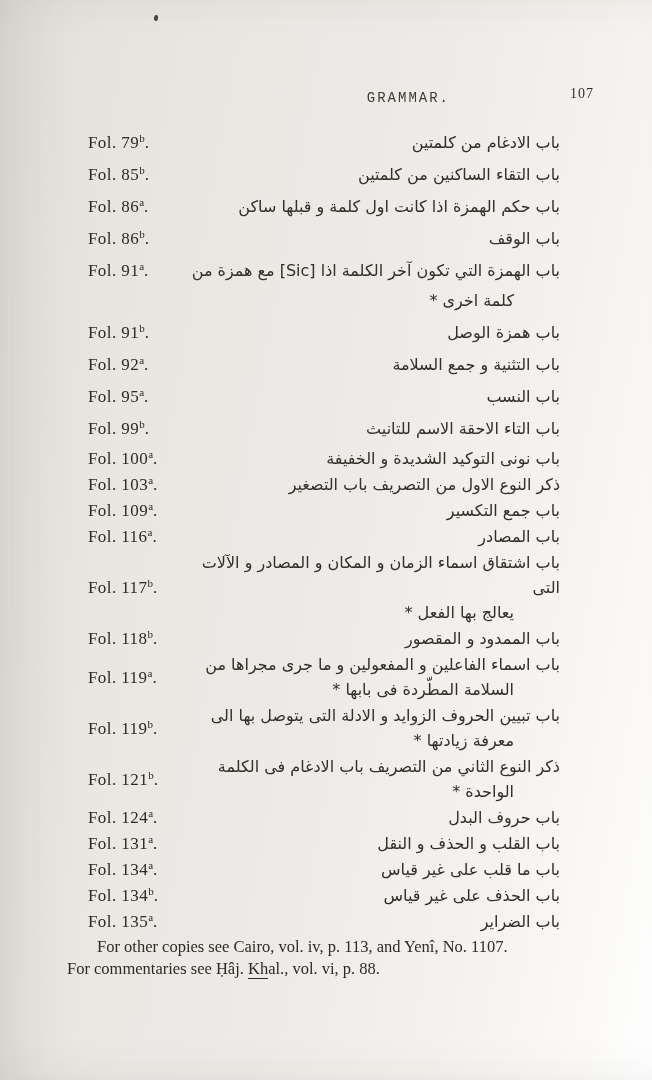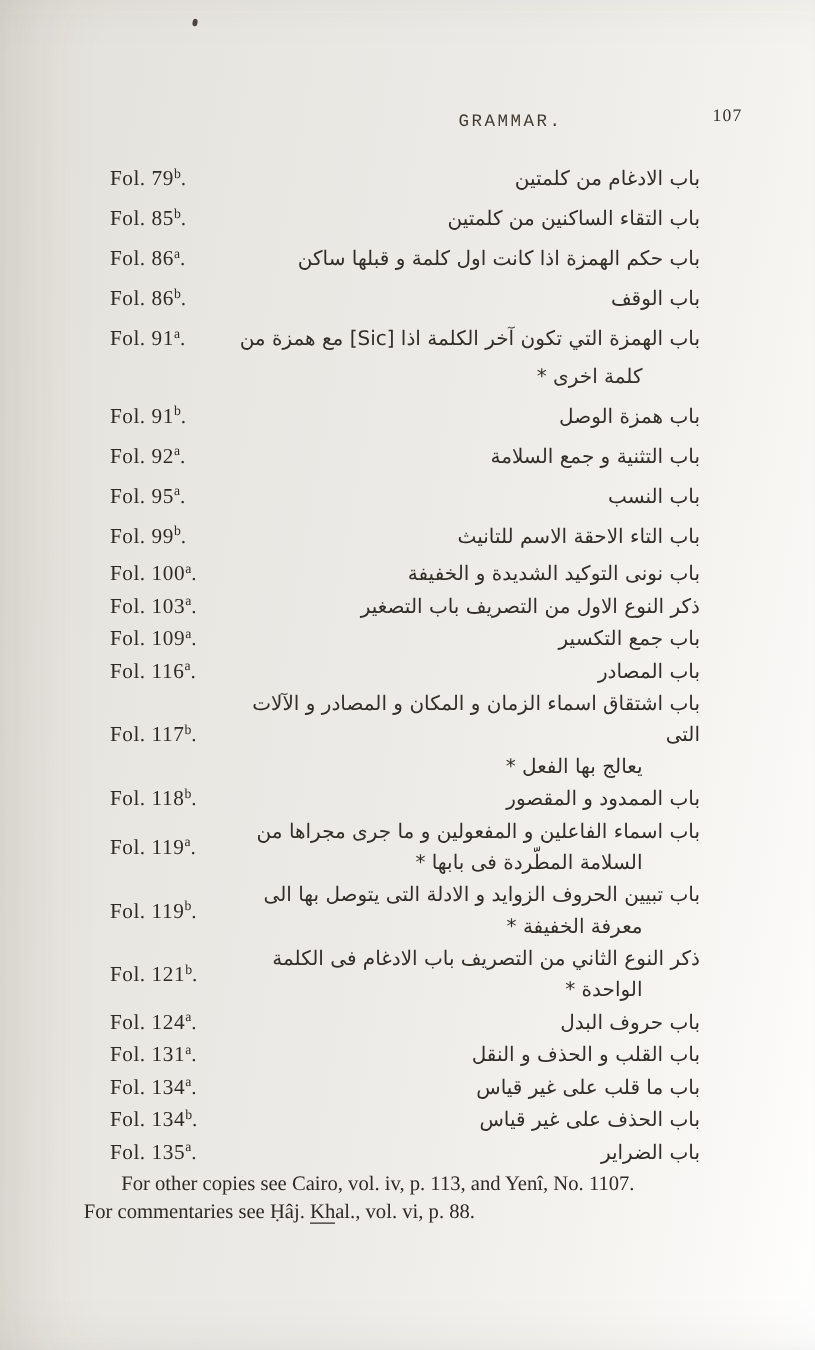--- a/index.html
+++ b/index.html
@@ -147,21 +147,21 @@
         <div class="fol"><span>Fol.</span> <span class="num">119</span><sup>a</sup><span>.</span></div>
         <div class="arabic">
           <div>باب اسماء الفاعلين و المفعولين و ما جرى مجراها من</div>
           <div class="cont">السلامة المطّردة فى بابها *</div>
         </div>
       </div>
       <div class="entry sect2">
         <div class="fol"><span>Fol.</span> <span class="num">119</span><sup>b</sup><span>.</span></div>
         <div class="arabic">
           <div>باب تبيين الحروف الزوايد و الادلة التى يتوصل بها الى</div>
-          <div class="cont">معرفة الخفيفة *</div>
+          <div class="cont">معرفة زيادتها *</div>
         </div>
       </div>
       <div class="entry sect2">
         <div class="fol"><span>Fol.</span> <span class="num">121</span><sup>b</sup><span>.</span></div>
         <div class="arabic">
           <div>ذكر النوع الثاني من التصريف باب الادغام فى الكلمة</div>
           <div class="cont">الواحدة *</div>
         </div>
       </div>
       <div class="entry sect2">

